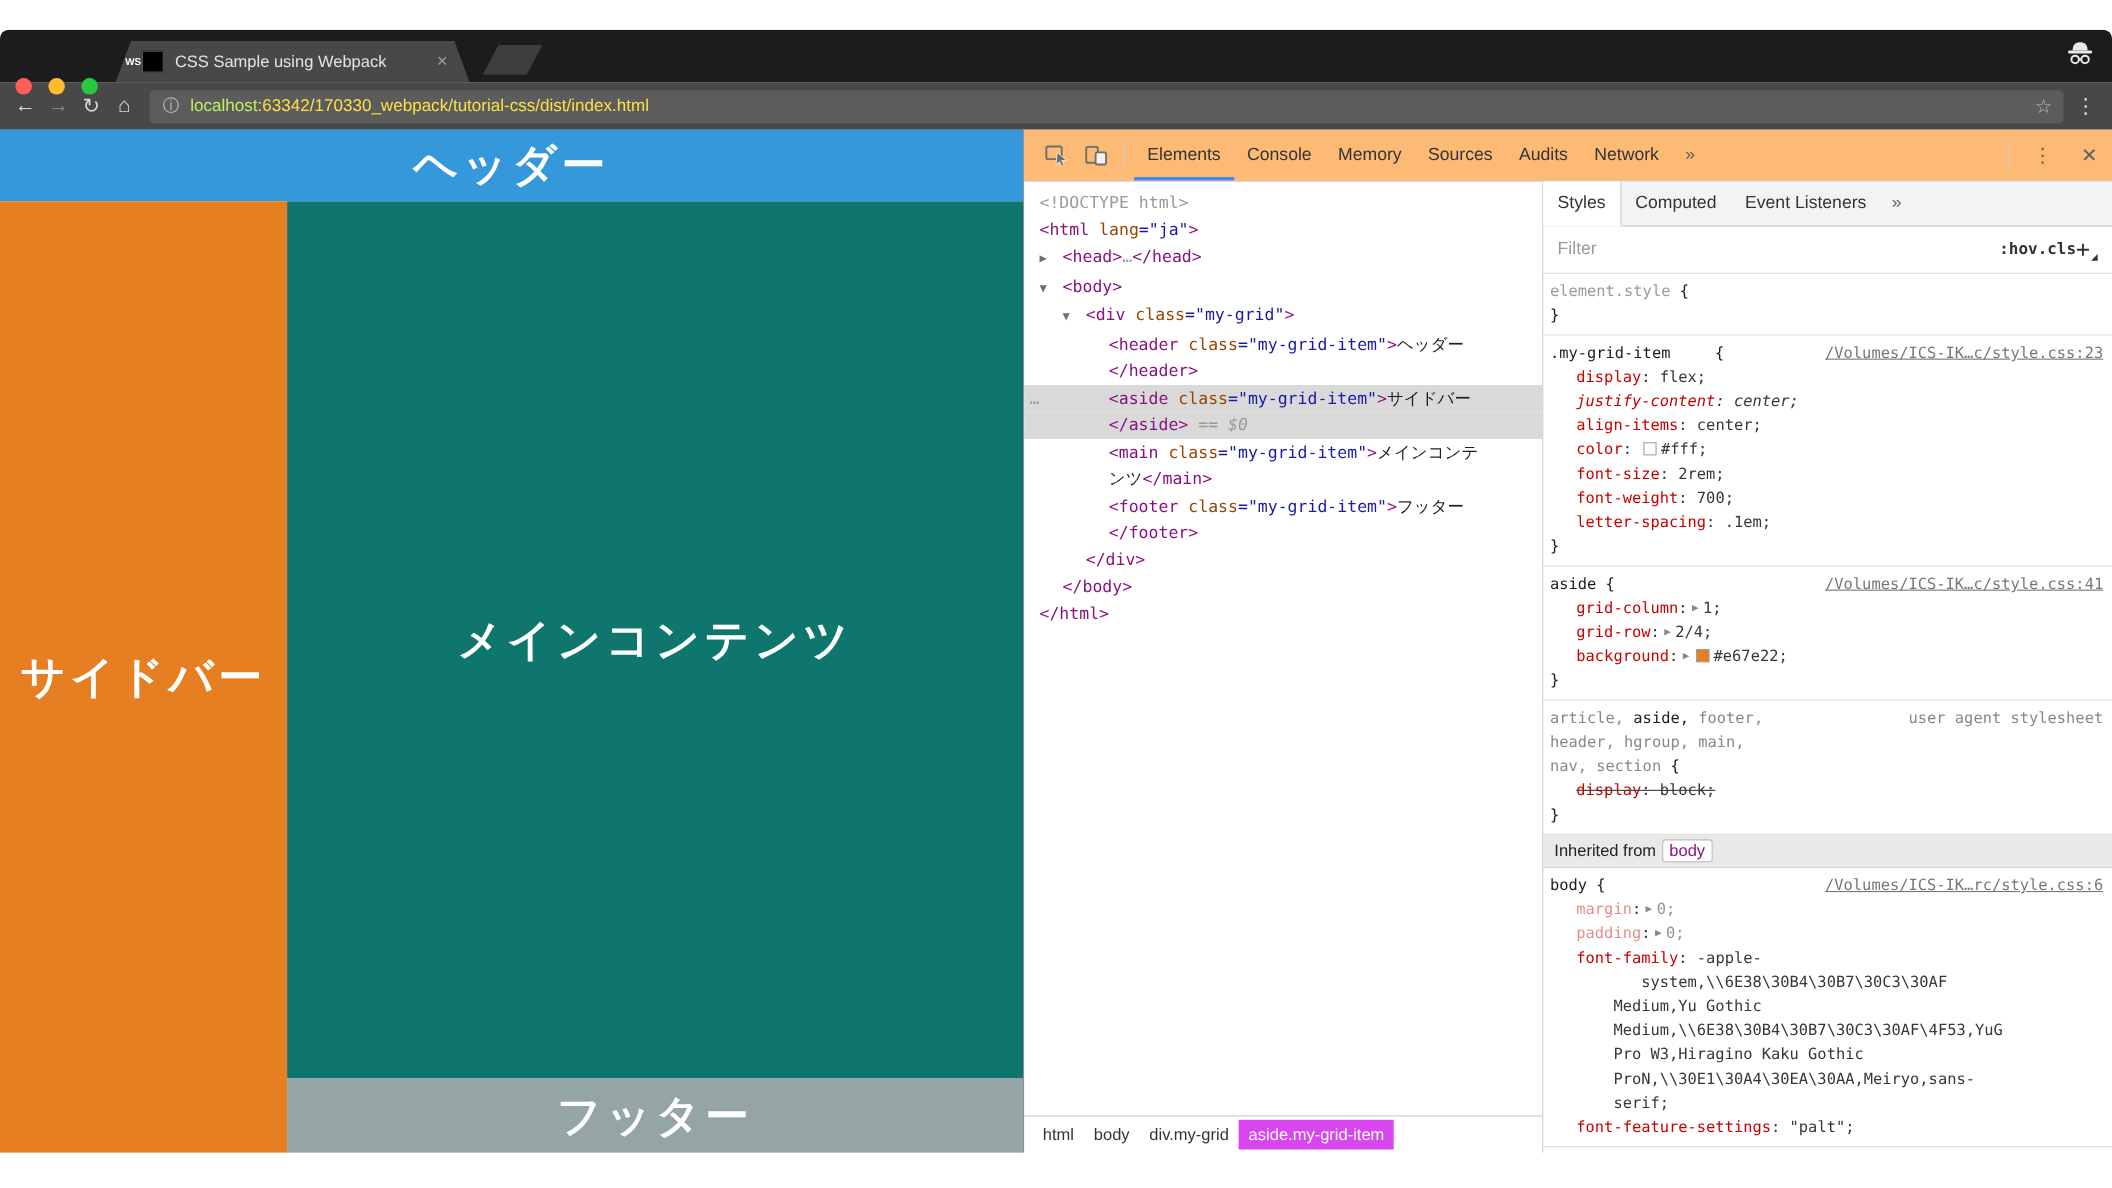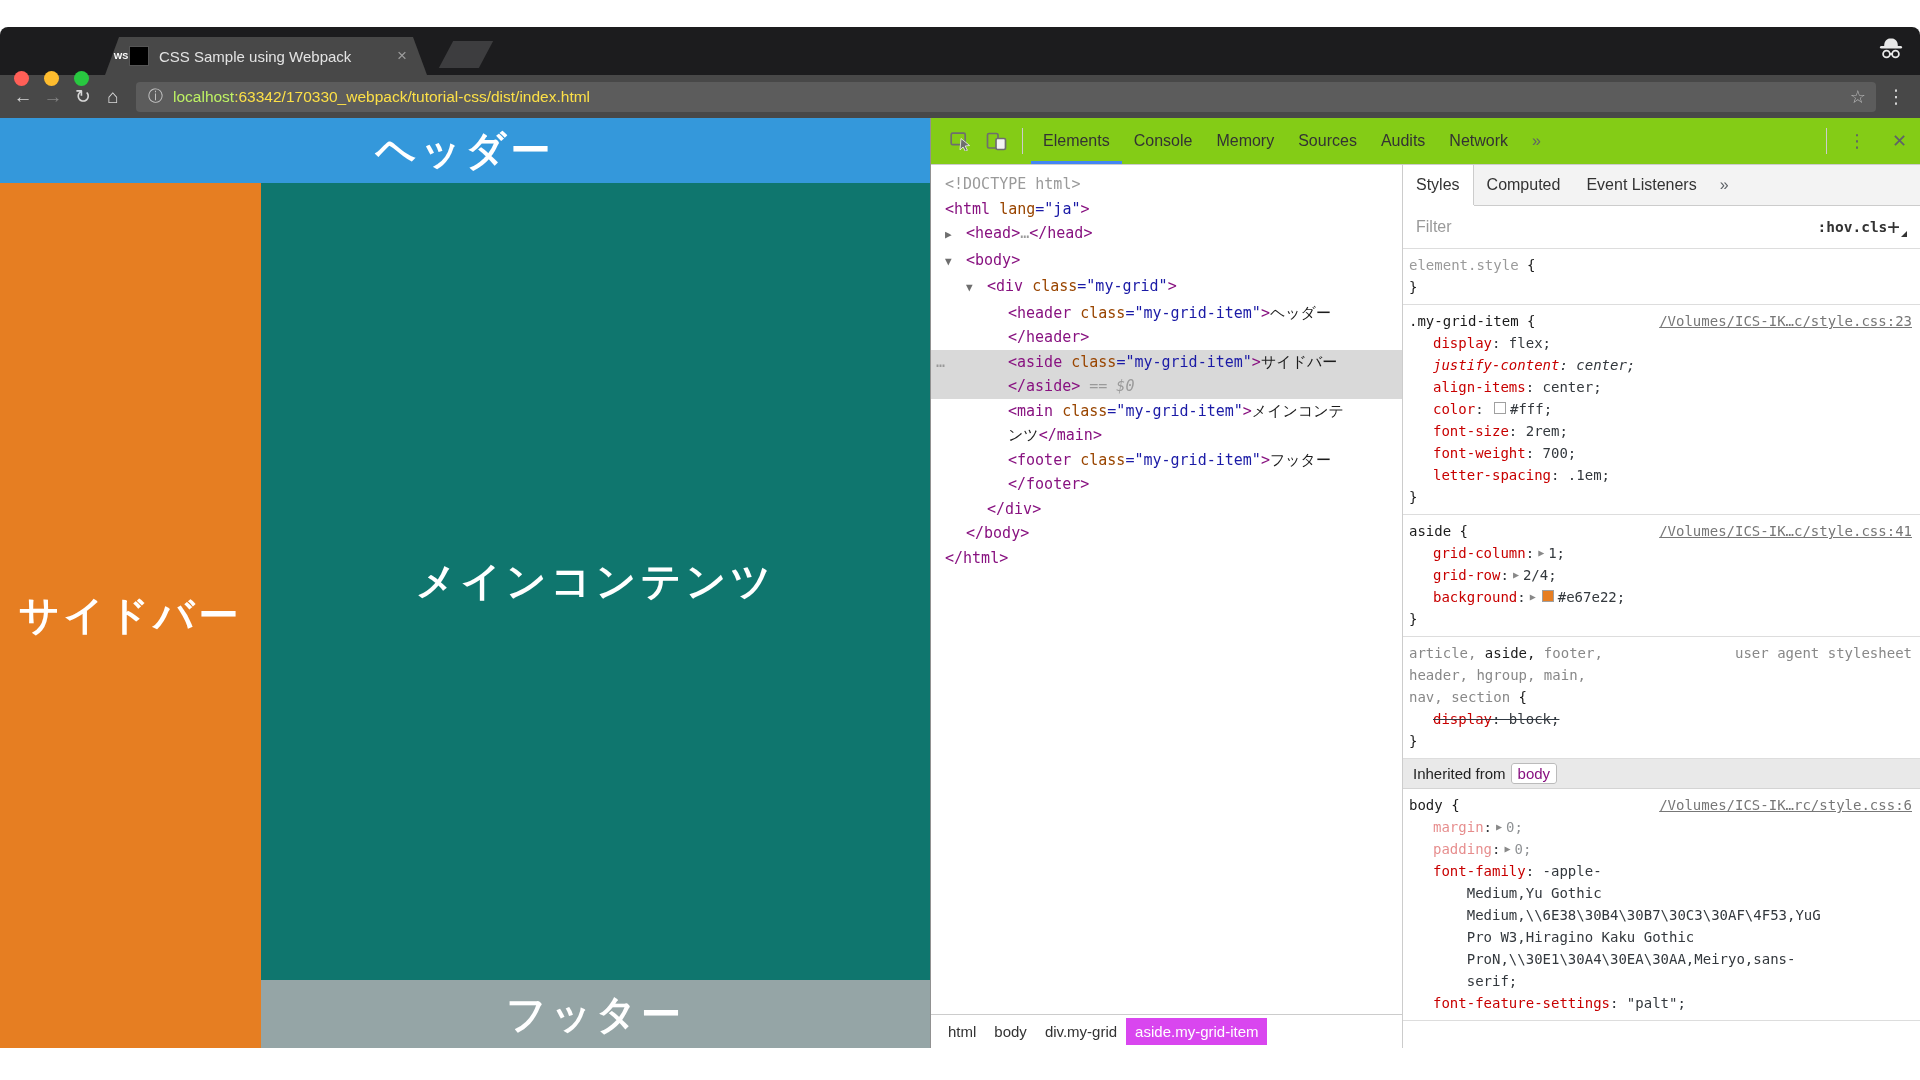--- a/index.html
+++ b/index.html
@@ -52,21 +52,21 @@
           color:#fff; font-weight:700; font-size:40px; letter-spacing:.1em;
           font-family:"Liberation Sans", sans-serif; }
   .p-header { grid-column:1/3; grid-row:1; background:#3498db; }
   .p-aside  { grid-column:1;   grid-row:2/4; background:#e67e22; }
   .p-main   { grid-column:2;   grid-row:2; background:#0f766e; }
   .p-footer { grid-column:2;   grid-row:3; background:#95a5a6; }
 
   
   .devtools { flex:1; background:#fff; border-left:1px solid #919191; display:flex; flex-direction:column;
               min-width:0; color:#303942; }
-  .dt-toolbar { height:47px; flex:none; background:#84cc16; border-bottom:1px solid #ccc;
+  .dt-toolbar { height:47px; flex:none; background:#fdba74; border-bottom:1px solid #ccc;
                 display:flex; align-items:stretch; padding-left:12px; }
   .dt-icbtn { display:flex; align-items:center; padding:0 7px; }
   .dt-vsep { width:1px; background:#ccc; margin:10px 8px; }
   .dt-tab { display:flex; align-items:center; padding:3px 12px 0 12px; font-size:16px; color:#333;
             border-bottom:3px solid transparent; }
   .dt-tab.active { border-bottom-color:#4285f4; }
   .dt-right { margin-left:auto; display:flex; align-items:stretch; }
   .dt-menu, .dt-close { display:flex; align-items:center; padding:0 13px; color:#5f6368; font-size:18px; }
   .dt-body { flex:1; display:flex; min-height:0; }
 
@@ -249,21 +249,21 @@
                 <span>.cls</span>
                 <span class="f-plus">+</span>
               </span>
             </div>
             <div class="ss-scroll">
                 <div class="sec">
                   <div class="row" style="padding-left: 6px;"><span class="p-gray">element.style</span><span class="p-brace"> {</span></div>
                   <div class="row" style="padding-left: 6px;"><span class="p-brace">}</span></div>
                 </div>
                 <div class="sec">
-                  <div class="row" style="padding-left: 6px;"><span class="p-sel">.my-grid-item</span><span class="p-brace"> {</span><span class="spacer"></span><span class="css-link">/Volumes/ICS-IK…c/style.css:23</span></div>
+                  <div class="row" style="padding-left: 6px; gap: 32px;"><span class="p-sel">.my-grid-item</span><span class="p-brace"> {</span><span class="spacer"></span><span class="css-link">/Volumes/ICS-IK…c/style.css:23</span></div>
                   <div class="row" style="padding-left: 30px;"><span class="p-prop">display</span><span class="p-pv">: flex;</span></div>
                   <div class="row" style="padding-left: 30px; font-style: italic;"><span class="p-prop">justify-content</span><span class="p-pv">: center;</span></div>
                   <div class="row" style="padding-left: 30px;"><span class="p-prop">align-items</span><span class="p-pv">: center;</span></div>
                   <div class="row" style="padding-left: 30px;"><span class="p-prop">color</span><span class="p-pv">: </span><span class="swatch" style="background: rgb(255, 255, 255);"></span><span class="p-pv">#fff;</span></div>
                   <div class="row" style="padding-left: 30px;"><span class="p-prop">font-size</span><span class="p-pv">: 2rem;</span></div>
                   <div class="row" style="padding-left: 30px;"><span class="p-prop">font-weight</span><span class="p-pv">: 700;</span></div>
                   <div class="row" style="padding-left: 30px;"><span class="p-prop">letter-spacing</span><span class="p-pv">: .1em;</span></div>
                   <div class="row" style="padding-left: 6px;"><span class="p-brace">}</span></div>
                 </div>
                 <div class="sec">
@@ -279,20 +279,21 @@
                   <div class="row" style="padding-left: 6px;"><span class="p-ua">nav, section </span><span class="p-brace">{</span></div>
                   <div class="row strike" style="padding-left: 30px;"><span class="p-prop">display</span><span class="p-pv">: block;</span></div>
                   <div class="row" style="padding-left: 6px;"><span class="p-brace">}</span></div>
                 </div>
                 <div class="inh-bar"><span>Inherited from</span><span class="inh-chip">body</span></div>
                 <div class="sec">
                   <div class="row" style="padding-left: 6px;"><span class="p-sel">body</span><span class="p-brace"> {</span><span class="spacer"></span><span class="css-link">/Volumes/ICS-IK…rc/style.css:6</span></div>
                   <div class="row" style="padding-left: 30px;"><span class="p-dim">margin</span><span class="p-pv">:</span><span class="p-tri">▶</span><span class="p-dimv">0;</span></div>
                   <div class="row" style="padding-left: 30px;"><span class="p-dim">padding</span><span class="p-pv">:</span><span class="p-tri">▶</span><span class="p-dimv">0;</span></div>
                   <div class="row" style="padding-left: 30px;"><span class="p-prop">font-family</span><span class="p-pv">: -apple-</span></div>
+                  <div class="row" style="padding-left: 30px;"><span class="p-pv">       system,\\6E38\30B4\30B7\30C3\30AF</span></div>
                   <div class="row" style="padding-left: 30px;"><span class="p-pv">    Medium,Yu Gothic</span></div>
                   <div class="row" style="padding-left: 30px;"><span class="p-pv">    Medium,\\6E38\30B4\30B7\30C3\30AF\4F53,YuG</span></div>
                   <div class="row" style="padding-left: 30px;"><span class="p-pv">    Pro W3,Hiragino Kaku Gothic</span></div>
                   <div class="row" style="padding-left: 30px;"><span class="p-pv">    ProN,\\30E1\30A4\30EA\30AA,Meiryo,sans-</span></div>
                   <div class="row" style="padding-left: 30px;"><span class="p-pv">    serif;</span></div>
                   <div class="row" style="padding-left: 30px;"><span class="p-prop">font-feature-settings</span><span class="p-pv">: "palt";</span></div>
                 </div>
               </div>
           </div>
         </div>

